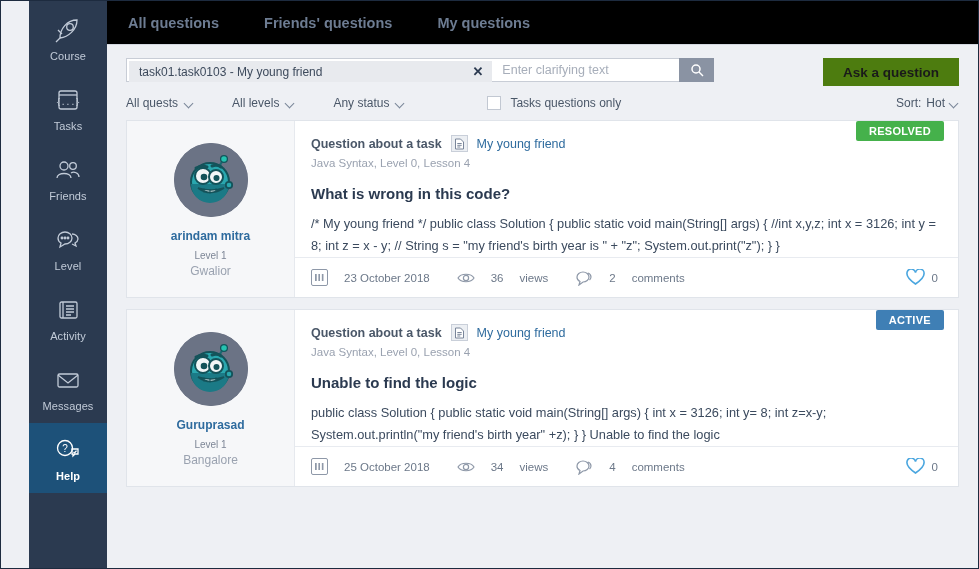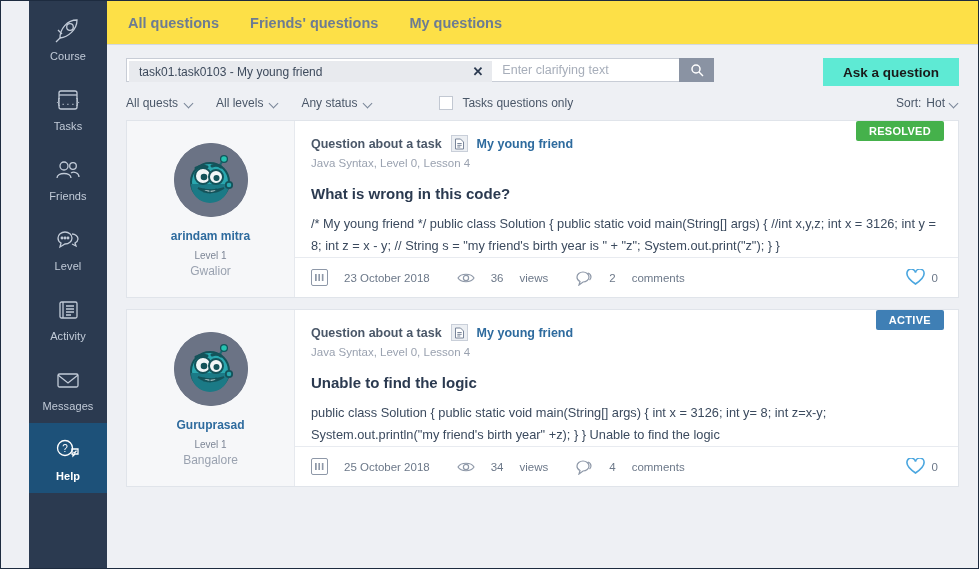--- a/index.html
+++ b/index.html
@@ -56,23 +56,23 @@
     min-width: 0;
     position: relative;
   }
 
   
   .tabs {
     height: 44px;
     display: flex;
     align-items: center;
     padding-left: 19px;
-    gap: 27px;
+    gap: 41px;
     border-bottom: 1px solid #d3d8e0;
-    background: #fde047;
+    background: #000000;
     flex: 0 0 44px;
   }
   .tab {
     font-size: 14.5px;
     color: #6d7c92;
     font-weight: bold;
     cursor: pointer;
     padding: 4px 2px;
   }
 
@@ -131,38 +131,38 @@
     width: 35px;
     background: #8a93a3;
     display: flex;
     align-items: center;
     justify-content: center;
     cursor: pointer;
     margin: -1px -1px -1px 0;
   }
   .ask-btn {
     margin-left: auto;
-    background: #5eead4;
+    background: #4d7c0f;
     color: #1a1a1a;
     font-size: 13.5px;
     font-weight: bold;
     border: 0;
     height: 28px;
     padding: 0 20px;
     cursor: pointer;
     font-family: "Liberation Sans", sans-serif;
     white-space: nowrap;
   }
 
   
   .filters {
     padding: 10px 19px 10px 19px;
     display: flex;
     align-items: center;
-    gap: 22px;
+    gap: 38px;
     flex: 0 0 auto;
   }
   .filter {
     display: flex;
     align-items: center;
     gap: 7px;
     font-size: 12px;
     color: #4a5768;
     cursor: pointer;
   }
@@ -258,21 +258,21 @@
     color: #4a5768;
   }
   .task-icon {
     width: 17px; height: 17px;
     background: #eceff3;
     border: 1px solid #c9cfd9;
     display:flex; align-items:center; justify-content:center;
   }
   .task-name {
     font-size: 12.5px;
-    font-weight: bold;
+    font-weight: normal;
     color: #2e6b9e;
     cursor: pointer;
   }
   .meta-sub {
     font-size: 11.5px;
     color: #9aa2b0;
     margin-top: 5px;
   }
   .q-title {
     font-size: 15px;

